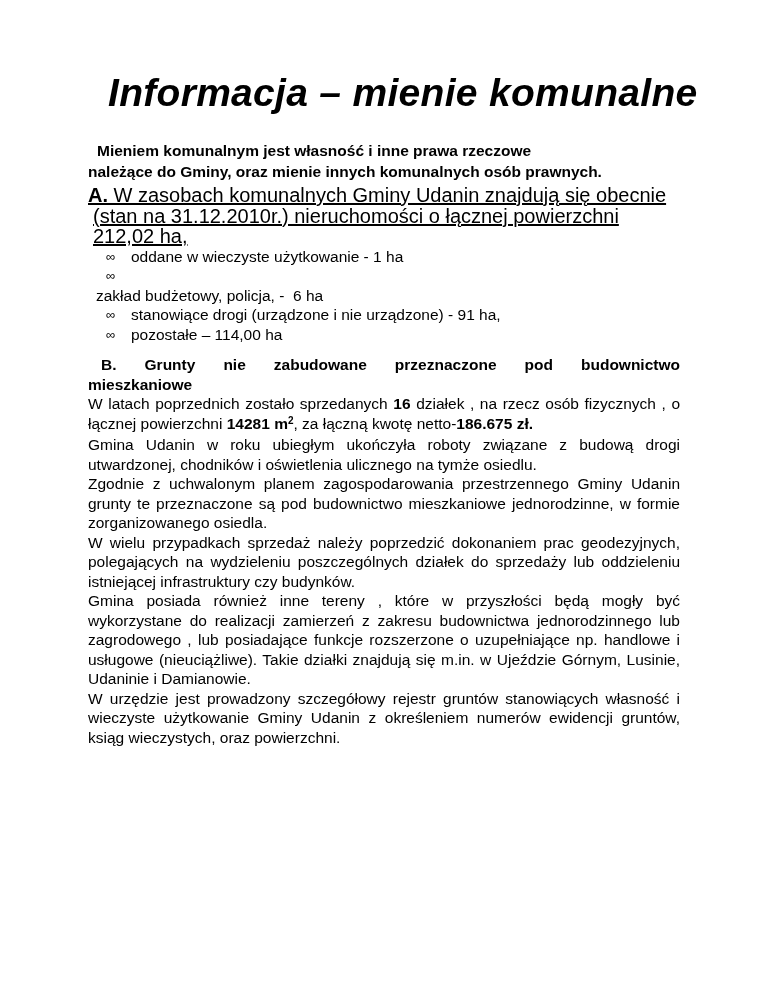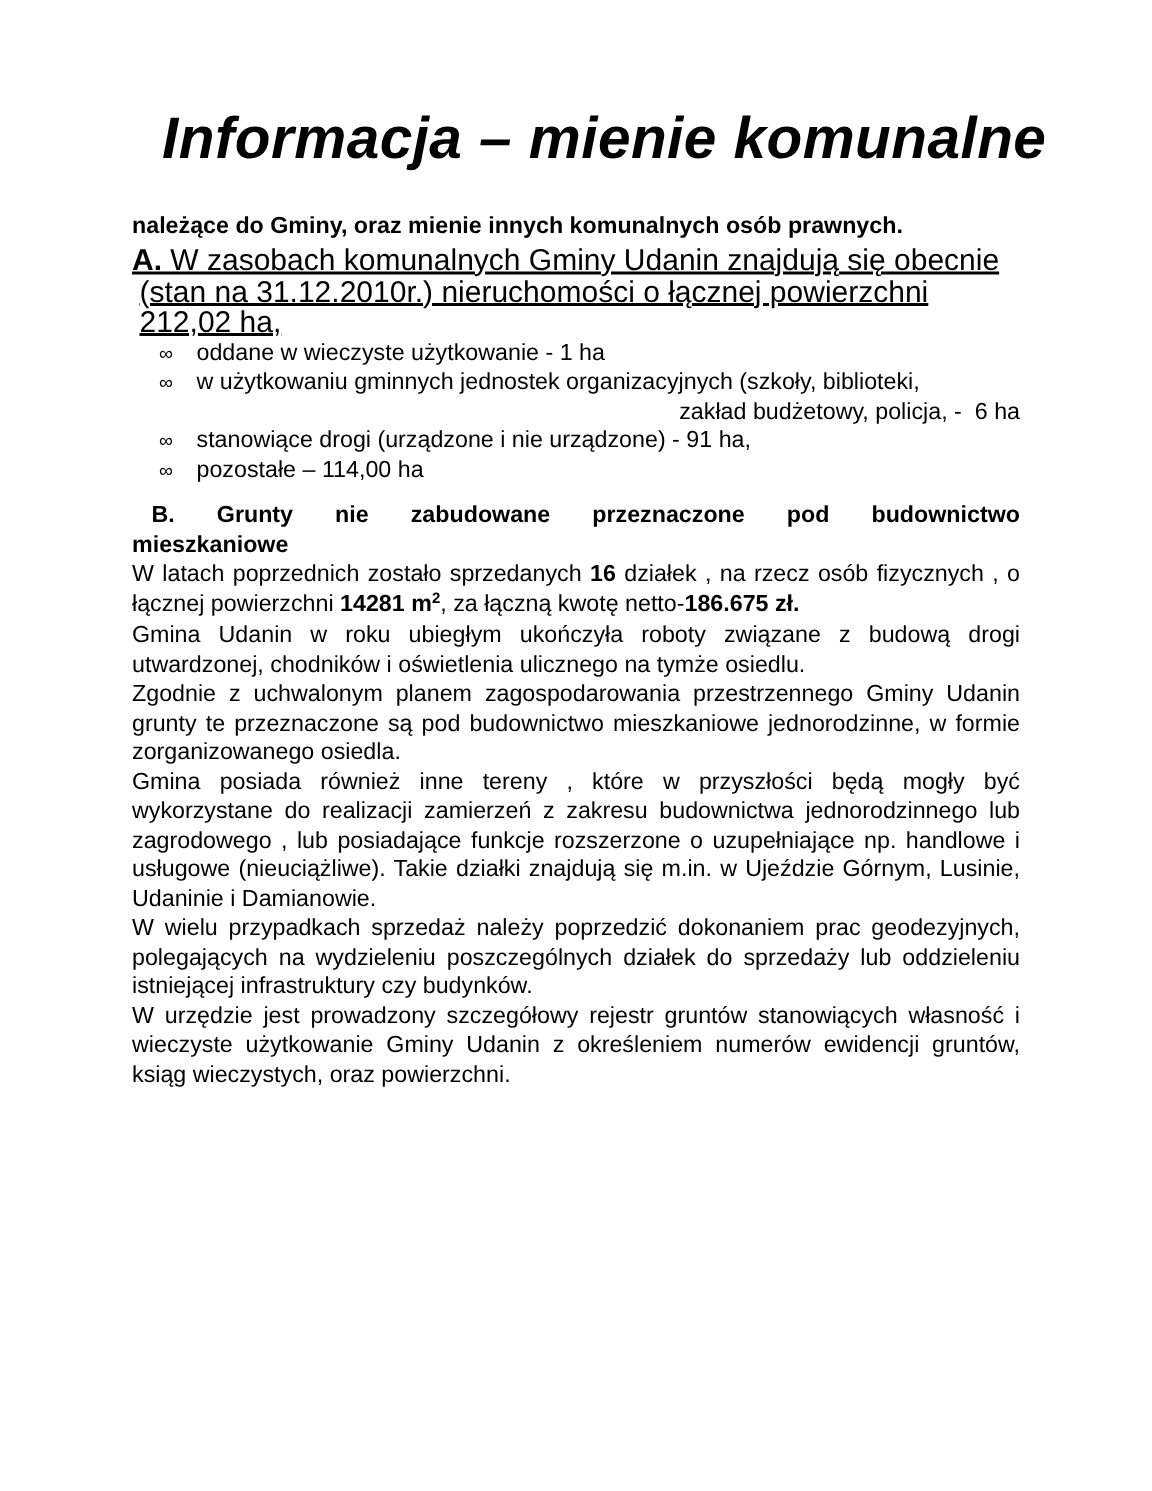--- a/index.html
+++ b/index.html
@@ -53,21 +53,20 @@
     display: flex;
     padding-left: 18px;
   }
   .bullet-glyph {
     flex: 0 0 25px;
     font-size: 13px;
   }
   .bullet-cont {
     padding-left: 8px;
     white-space: pre-wrap;
-    text-align: right;
   }
   .section-b {
     margin-top: 11px;
     font-size: 15.5px;
     line-height: 19.5px;
   }
   .b-heading { font-weight: bold; }
   .b-heading-line1 {
     text-align: justify;
     text-align-last: justify;
@@ -86,36 +85,36 @@
   }
 </style>
 </head>
 <body>
 
 <div class="page">
 
   <h1 class="doc-title">Informacja – mienie komunalne</h1>
 
   <div class="intro">
+    <div class="intro-line1">Mieniem komunalnym jest własność i inne prawa rzeczowe</div>
     <div class="intro-line2">należące do Gminy, oraz mienie innych komunalnych osób prawnych.</div>
   </div>
 
   <div class="section-a">
     <div><span class="a-label">A.</span><span> W zasobach komunalnych Gminy Udanin znajdują się obecnie</span></div>
     <div class="a-line2">(stan na 31.12.2010r.) nieruchomości o łącznej powierzchni 212,02 ha,</div>
   </div>
 
   <div class="bullet-list">
     <div class="bullet-row">
       <span class="bullet-glyph">∞</span>
       <span>oddane w wieczyste użytkowanie - 1 ha</span>
     </div>
     <div class="bullet-row">
       <span class="bullet-glyph">∞</span>
-      <span>w użytkowaniu gminnych jednostek organizacyjnych (szkoły, biblioteki,</span>
     </div>
     <div class="bullet-cont">zakład budżetowy, policja, -  6 ha</div>
     <div class="bullet-row">
       <span class="bullet-glyph">∞</span>
       <span>stanowiące drogi (urządzone i nie urządzone) - 91 ha,</span>
     </div>
     <div class="bullet-row">
       <span class="bullet-glyph">∞</span>
       <span>pozostałe – 114,00 ha</span>
     </div>
@@ -125,18 +124,18 @@
     <div class="b-heading">
       <div class="b-heading-line1">B. Grunty nie zabudowane przeznaczone pod budownictwo</div>
       <div class="b-heading-line2">mieszkaniowe</div>
     </div>
 
 
     <p class="body-par"><span>W latach poprzednich zostało sprzedanych </span><span class="bold">16</span><span> działek , na rzecz osób fizycznych , o łącznej powierzchni </span><span class="bold">14281 m</span><span class="sup">2</span><span>, za łączną kwotę netto-</span><span class="bold">186.675 zł.</span></p>
 
     <p class="body-par">Gmina Udanin w roku ubiegłym ukończyła roboty związane z budową drogi utwardzonej, chodników i oświetlenia ulicznego na tymże osiedlu.</p>
     <p class="body-par">Zgodnie z uchwalonym planem zagospodarowania przestrzennego Gminy Udanin grunty te przeznaczone są pod budownictwo mieszkaniowe jednorodzinne, w formie zorganizowanego osiedla.</p>
+    <p class="body-par">W wielu przypadkach sprzedaż należy poprzedzić dokonaniem prac geodezyjnych, polegających na wydzieleniu poszczególnych działek do sprzedaży lub oddzieleniu istniejącej infrastruktury czy budynków.</p>
     <p class="body-par">Gmina posiada również inne tereny , które w przyszłości będą mogły być wykorzystane do realizacji zamierzeń z zakresu budownictwa jednorodzinnego lub zagrodowego , lub posiadające funkcje rozszerzone o uzupełniające np. handlowe i usługowe (nieuciążliwe). Takie działki znajdują się m.in. w Ujeździe Górnym, Lusinie, Udaninie i Damianowie.</p>
-    <p class="body-par">W wielu przypadkach sprzedaż należy poprzedzić dokonaniem prac geodezyjnych, polegających na wydzieleniu poszczególnych działek do sprzedaży lub oddzieleniu istniejącej infrastruktury czy budynków.</p>
     <p class="body-par">W urzędzie jest prowadzony szczegółowy rejestr gruntów stanowiących własność i wieczyste użytkowanie Gminy Udanin z określeniem numerów ewidencji gruntów, ksiąg wieczystych, oraz powierzchni.</p>
   </div>
 
 </div>
 
 </body></html>

